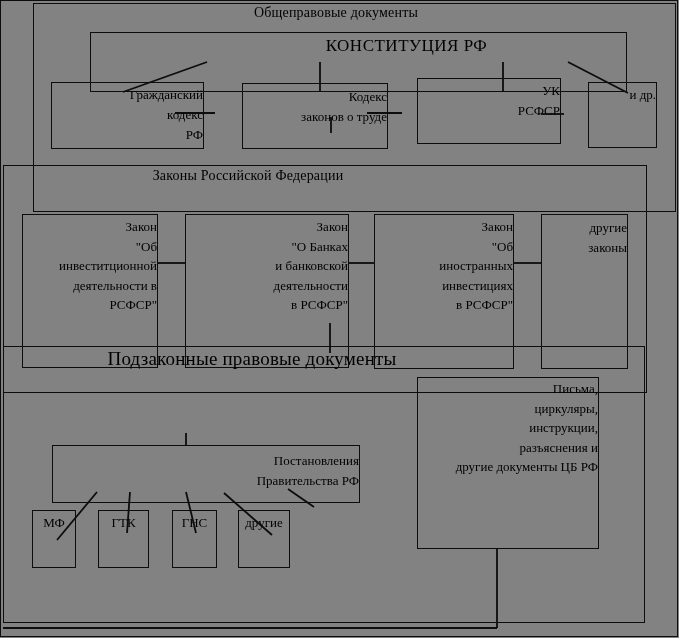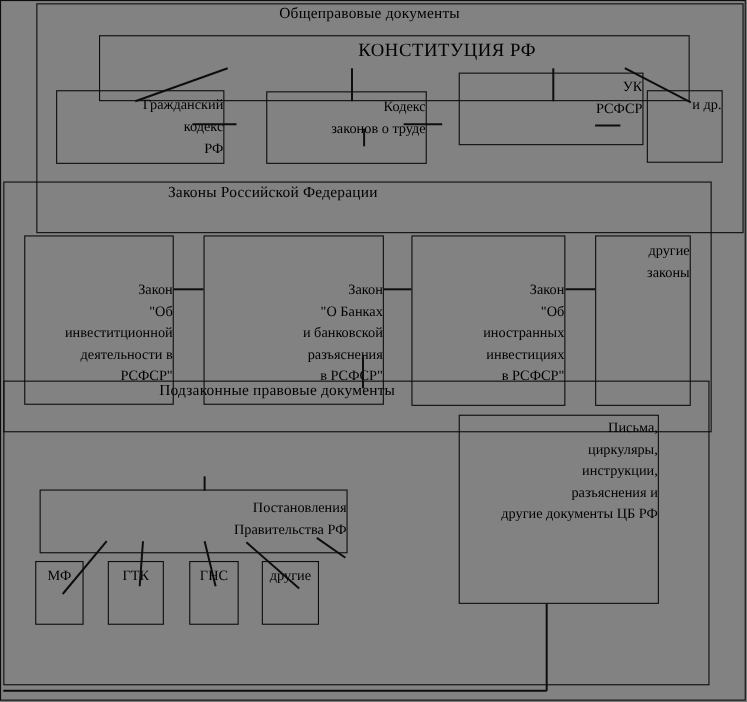--- a/index.html
+++ b/index.html
@@ -16,39 +16,39 @@
   .ttl { position:absolute; text-align:center; font-size:14px; letter-spacing:.2px; }
   .lines { text-align:right; font-size:13px; line-height:19.5px; }
   .lines div { white-space:nowrap; }
   
   .top-box   { left:33px; top:3px;  width:643px; height:209px; }
   .top-title { left:33px; top:5px;  width:606px; }
   .const-box { left:90px; top:32px; width:537px; height:60px; }
   .const-title { left:90px; top:36px; width:537px; font-size:17px; letter-spacing:.5px;padding-left:48px; }
   .gk-box   { left:51px;  top:82px; width:153px; height:67px; }
   .kzot-box { left:242px; top:83px; width:146px; height:66px; }
-  .uk-box   { left:417px; top:66px; width:168px; height:66px;padding-left:40px; }
+  .uk-box   { left:417px; top:78px; width:144px; height:66px;padding-left:40px; }
   .idr-box  { left:588px; top:82px; width:69px;  height:66px; }
   .gk-box .lines, .uk-box .lines, .idr-box .lines { padding-top:2px; line-height:20px; }
   .kzot-box .lines { padding-top:3px; line-height:20px; }
   
   .laws-box   { left:3px; top:165px; width:644px; height:228px; }
   .laws-title { left:3px; top:168px; width:490px; }
   .law1 { left:22px;  top:214px; width:136px; height:154px; }
   .law2 { left:185px; top:214px; width:164px; height:154px; }
   .law3 { left:374px; top:214px; width:140px; height:155px; }
   .law4 { left:541px; top:214px; width:87px;  height:155px; }
-  .law1 .lines, .law2 .lines, .law3 .lines { padding-top:2px;margin-top:36px; }
+  .law1 .lines, .law2 .lines, .law3 .lines { padding-top:2px; }
   .law4 .lines { padding-top:3px; }
   
   .bylaws-box   { left:3px; top:346px; width:642px; height:277px; }
-  .bylaws-title { left:3px; top:348px; width:498px; font-size:14px; }
+  .bylaws-title { left:3px; top:348px; width:498px; font-size:19px; }
   .decrees-box     { left:52px; top:377px; width:270px; height:56px; }
   .decrees-box .lines { padding-top:1px; line-height:20px; }
-  .resolutions-box { left:36px; top:445px; width:280px; height:58px; }
+  .resolutions-box { left:52px; top:445px; width:308px; height:58px; }
   .resolutions-box .lines { padding-top:5px; line-height:20px; }
   .letters-box { left:417px; top:377px; width:182px; height:172px; }
   .letters-box .lines { padding-top:1px; line-height:19.6px; }
   .agency { text-align:center; font-size:13px; padding-top:4px; }
   .mf-box     { left:32px;  top:510px; width:44px; height:58px; }
   .gtk-box    { left:98px;  top:510px; width:51px; height:58px; }
   .gns-box    { left:172px; top:510px; width:45px; height:58px; }
   .drugie-box { left:238px; top:510px; width:52px; height:58px; }
   svg.overlay { position:absolute; left:0; top:0; z-index:6; pointer-events:none; }
 </style>
@@ -100,21 +100,21 @@
         <div>инвеститционной</div>
         <div>деятельности в</div>
         <div>РСФСР"</div>
       </div>
   </div>
   <div class="box law2">
     <div class="lines">
         <div>Закон</div>
         <div>"О Банках</div>
         <div>и банковской</div>
-        <div>разъяснения</div>
+        <div>деятельности</div>
         <div>в РСФСР"</div>
       </div>
   </div>
   <div class="box law3">
     <div class="lines">
         <div>Закон</div>
         <div>"Об</div>
         <div>иностранных</div>
         <div>инвестициях</div>
         <div>в РСФСР"</div>

